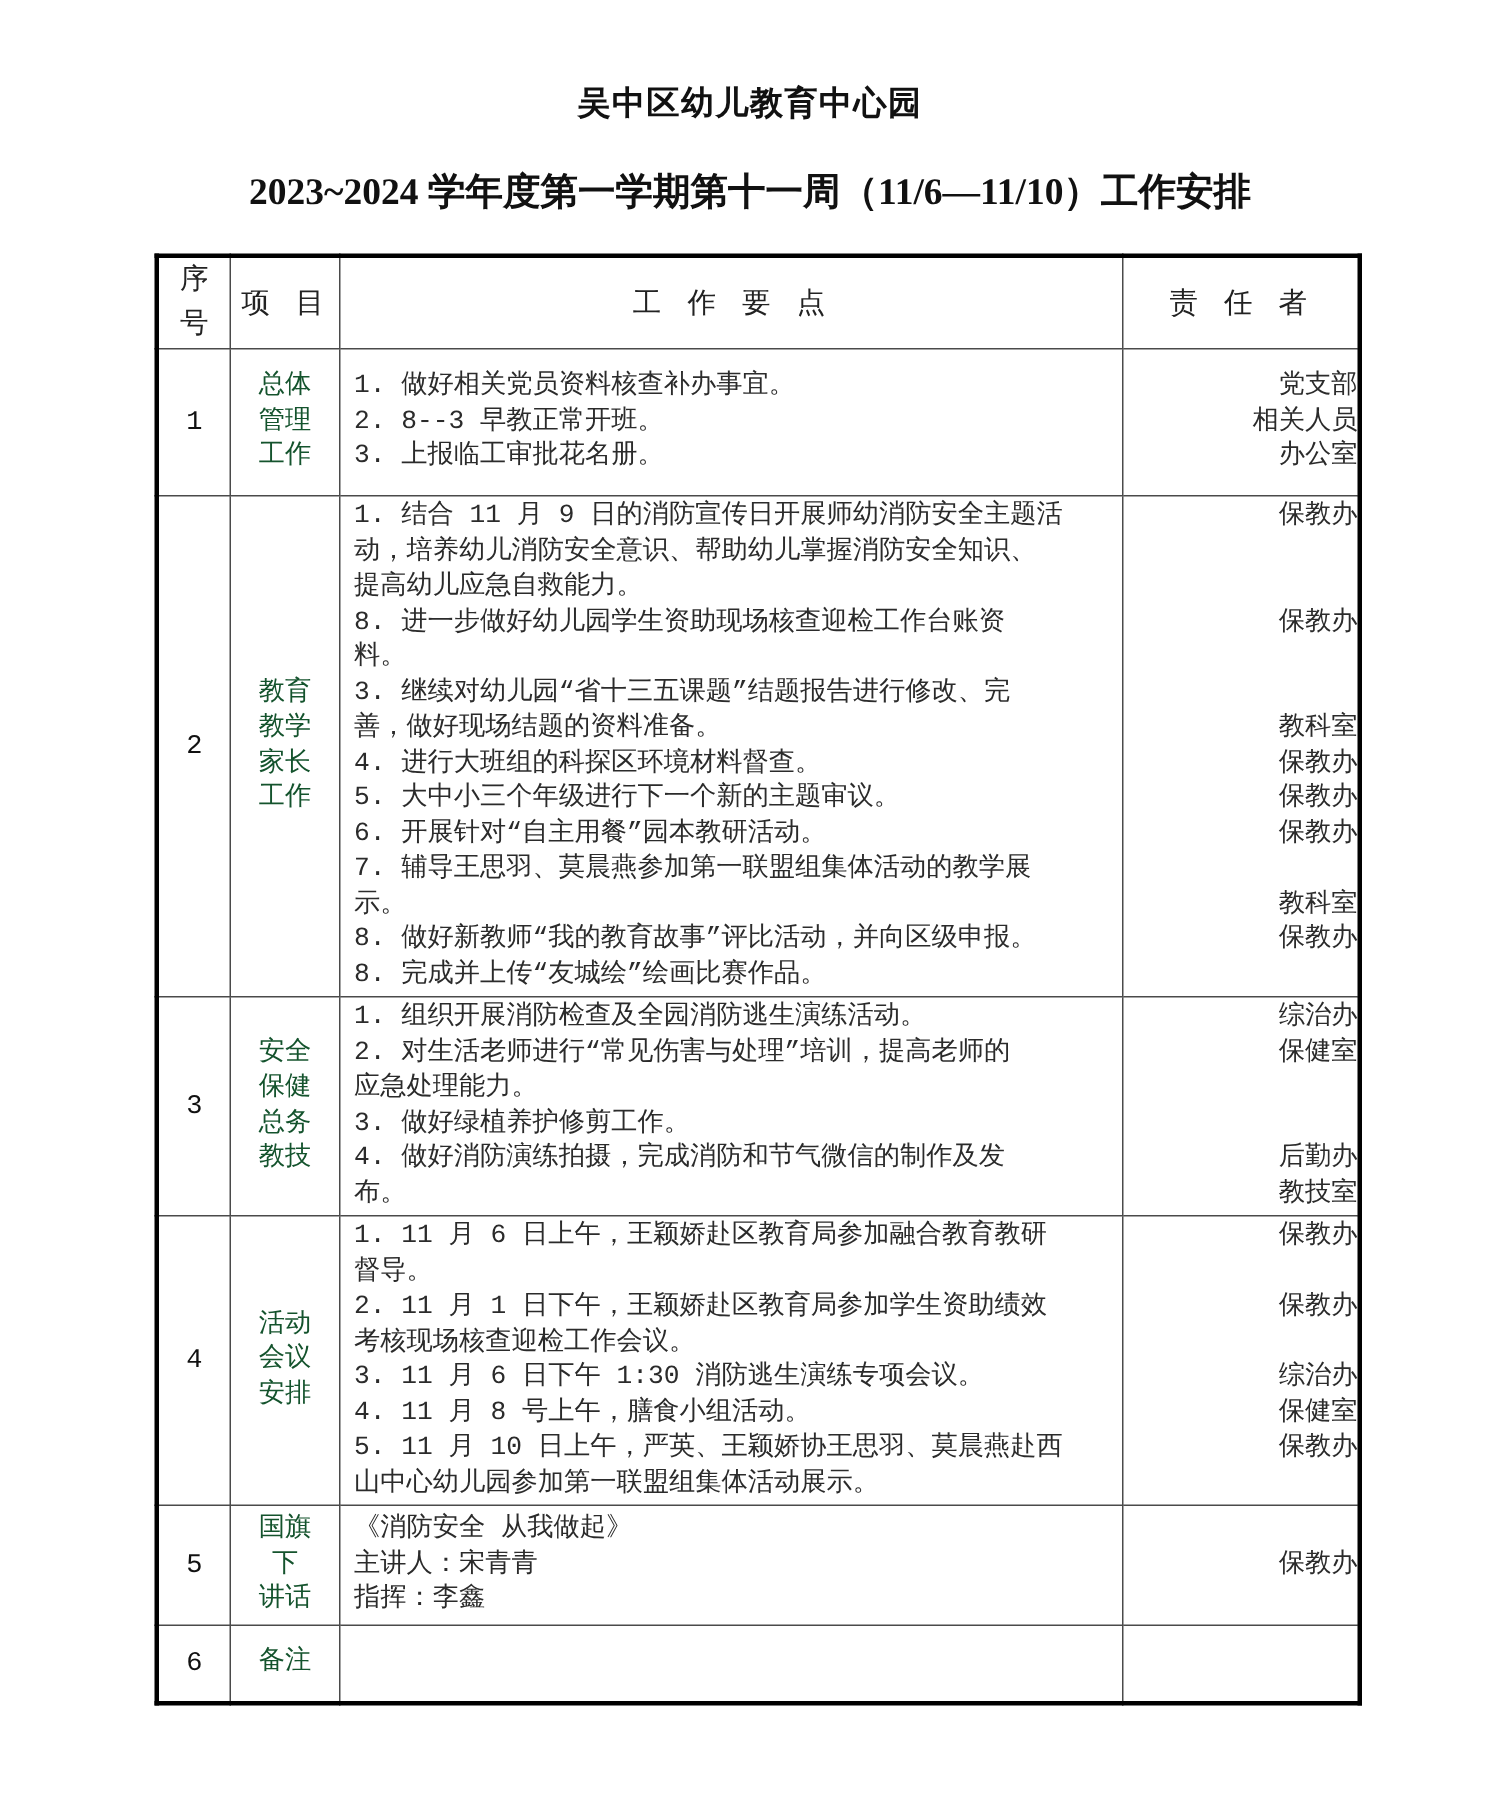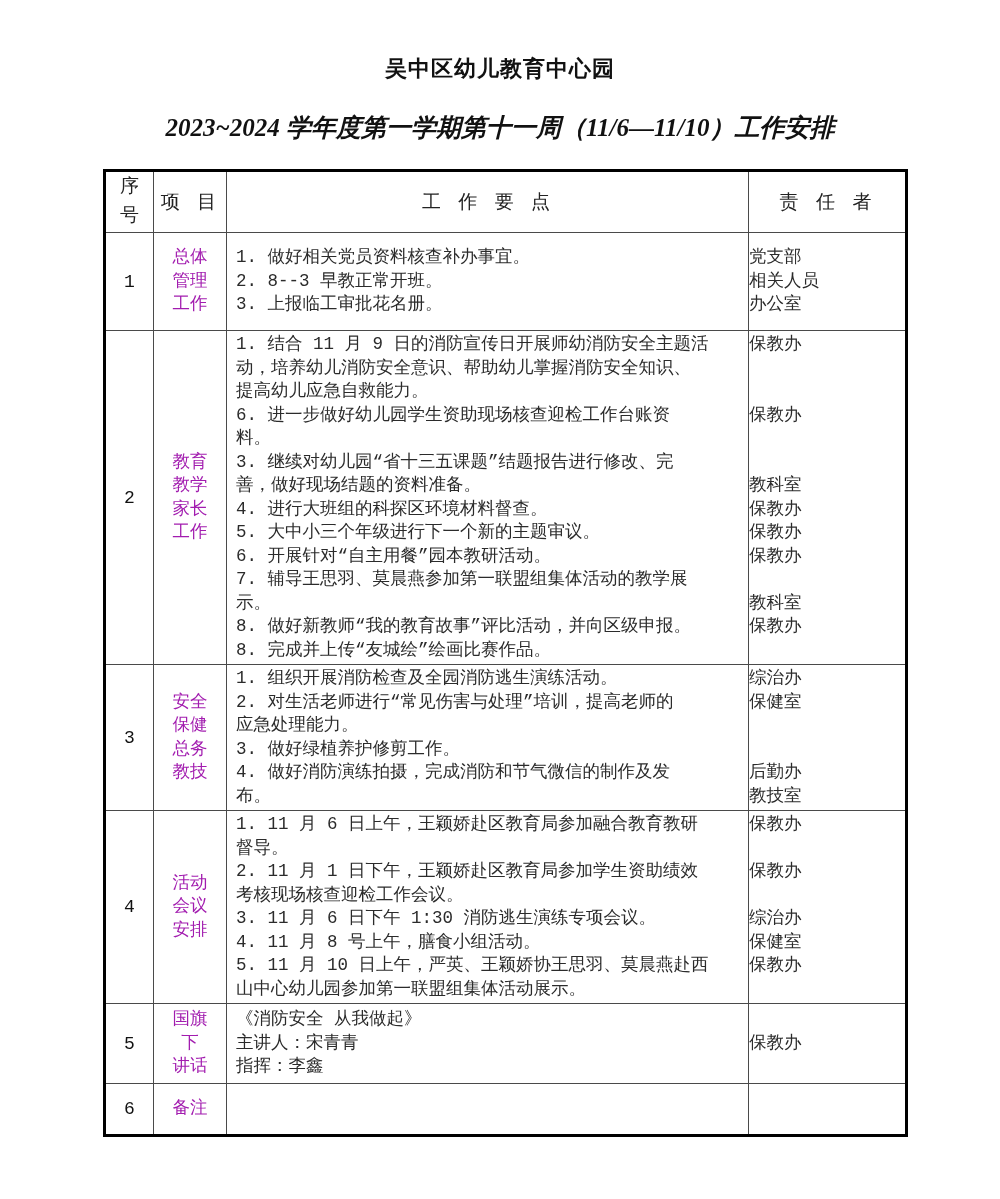--- a/index.html
+++ b/index.html
@@ -21,21 +21,20 @@
     font-weight: bold;
     letter-spacing: 1px;
     color: #111;
   }
   .doc-subtitle {
     margin-top: 27px;
     text-align: center;
     font-size: 25px;
     font-weight: bold;
     color: #111;
-    font-style: italic;
   }
 
   table.schedule {
     margin: 25px 0 0 103px;
     border-collapse: collapse;
     table-layout: fixed;
     width: 802px;
     font-family: Liberation Mono, monospace;
     --lh: 23.5px;
   }
@@ -70,38 +69,38 @@
   td.cell-no {
     text-align: center;
     font-size: 18px;
     font-weight: bold;
     color: #111;
   }
   td.cell-project {
     text-align: center;
     font-size: 17.5px;
     font-weight: bold;
-    color: #a21caf;
+    color: #14532d;
   }
   td.cell-project .pline { line-height: var(--lh); min-height: var(--lh); }
   td.cell-work {
     font-size: 17.5px;
     padding: 2px 4px 2px 9px;
     text-align: left;
     color: #2b2b2b;
   }
   td.cell-work .wline {
     line-height: var(--lh);
     min-height: var(--lh);
     white-space: nowrap;
     overflow: visible;
   }
   td.cell-resp {
     font-size: 17.5px;
-    text-align: left;
+    text-align: right;
     color: #2b2b2b;
   }
   td.cell-resp .rline { line-height: var(--lh); min-height: var(--lh); }
 </style>
 </head>
 <body>
 
 <div class="page">
 
   <div class="doc-title">吴中区幼儿教育中心园</div>
@@ -149,21 +148,21 @@
           <td class="cell-project">
             <div class="pline">教育</div>
             <div class="pline">教学</div>
             <div class="pline">家长</div>
             <div class="pline">工作</div>
           </td>
           <td class="cell-work">
             <div class="wline">1. 结合 11 月 9 日的消防宣传日开展师幼消防安全主题活</div>
             <div class="wline">动，培养幼儿消防安全意识、帮助幼儿掌握消防安全知识、</div>
             <div class="wline">提高幼儿应急自救能力。</div>
-            <div class="wline">6. 进一步做好幼儿园学生资助现场核查迎检工作台账资</div>
+            <div class="wline">8. 进一步做好幼儿园学生资助现场核查迎检工作台账资</div>
             <div class="wline">料。</div>
             <div class="wline">3. 继续对幼儿园“省十三五课题”结题报告进行修改、完</div>
             <div class="wline">善，做好现场结题的资料准备。</div>
             <div class="wline">4. 进行大班组的科探区环境材料督查。</div>
             <div class="wline">5. 大中小三个年级进行下一个新的主题审议。</div>
             <div class="wline">6. 开展针对“自主用餐”园本教研活动。</div>
             <div class="wline">7. 辅导王思羽、莫晨燕参加第一联盟组集体活动的教学展</div>
             <div class="wline">示。</div>
             <div class="wline">8. 做好新教师“我的教育故事”评比活动，并向区级申报。</div>
             <div class="wline">8. 完成并上传“友城绘”绘画比赛作品。</div>

